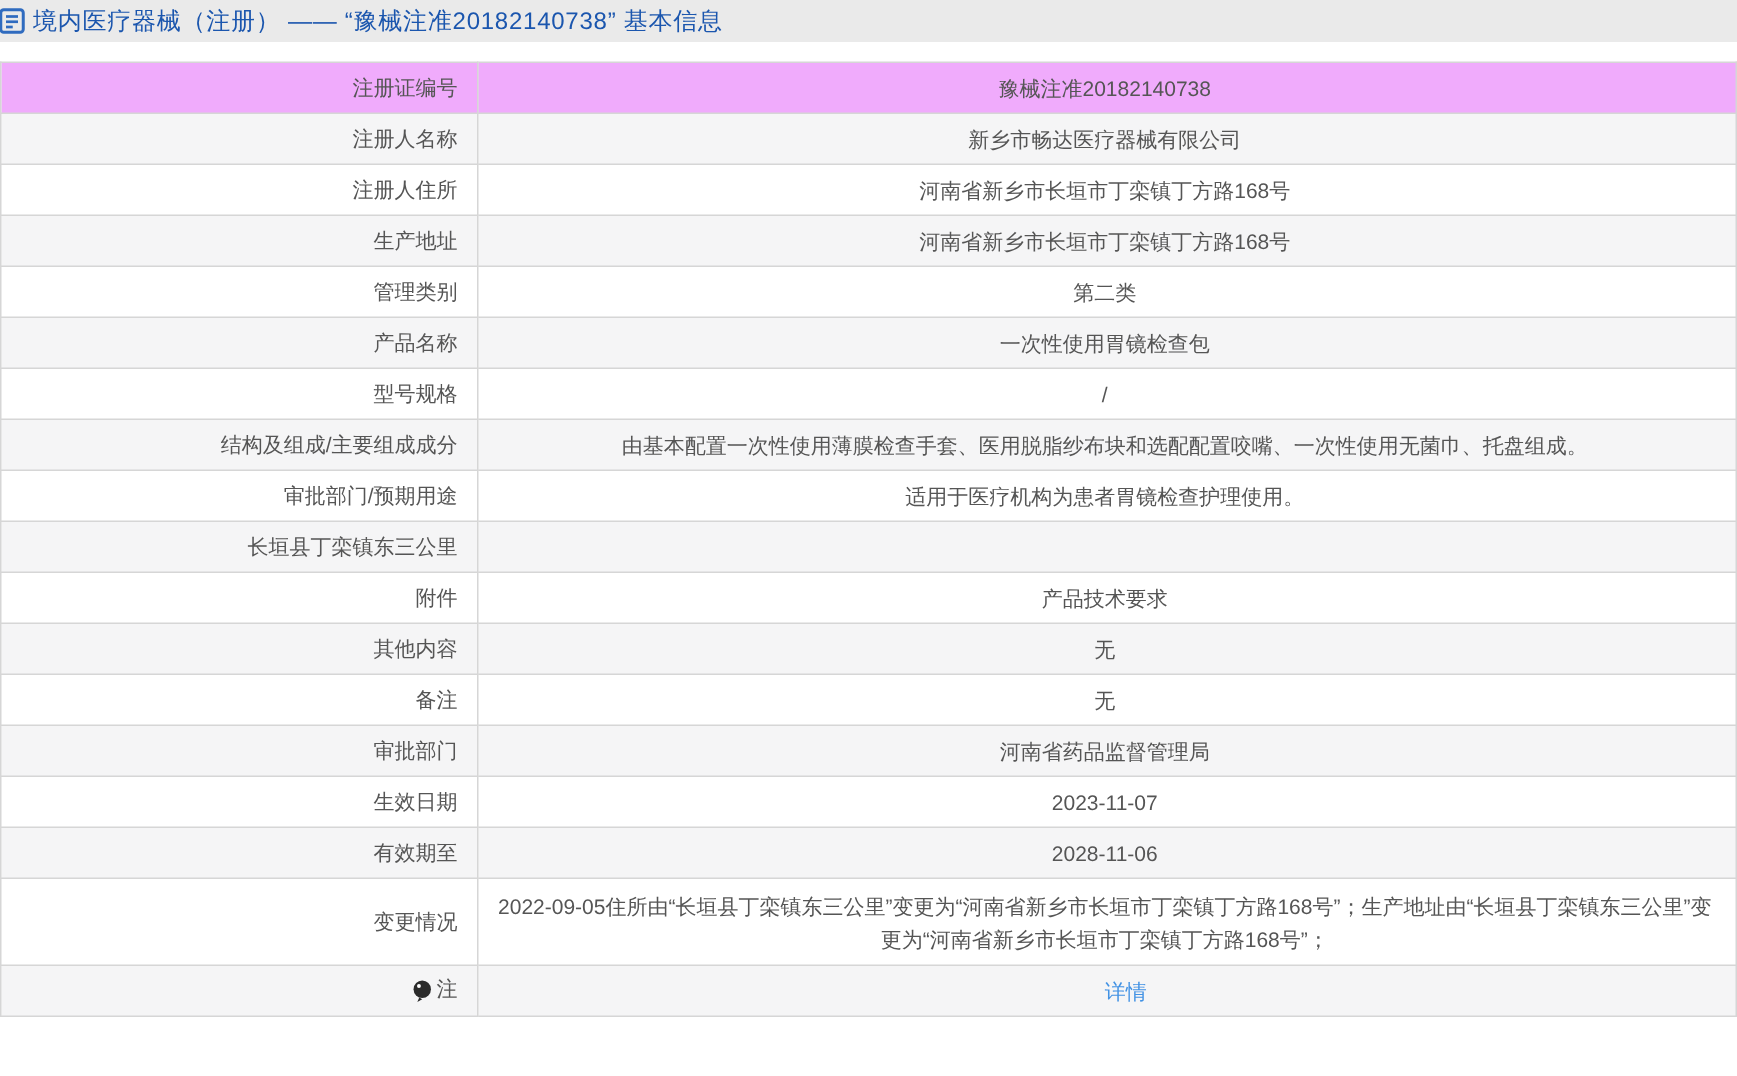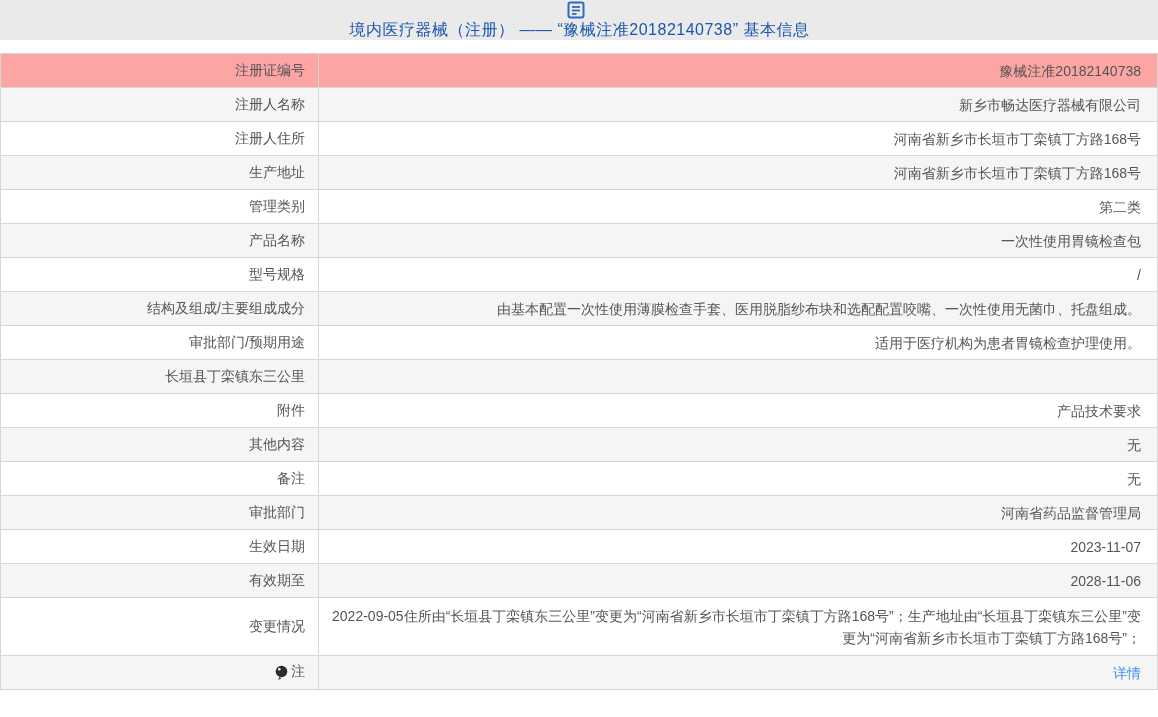--- a/index.html
+++ b/index.html
@@ -6,26 +6,25 @@
   html, body {
     width: 1158px; height: 717px;
     overflow: hidden;
     background: #fff;
     font-family: "Liberation Sans", "DejaVu Sans", sans-serif;
   }
   .page { width: 1158px; height: 717px; position: relative; }
 
   
   .header {
-    height: 40px;
+    height: 28px;
     background: #eaeaea;
     display: flex;
     align-items: center;
     padding-left: 1px;
-    flex-direction: column;
   }
   .doc-icon { display: inline-flex; align-items: center; margin-right: 4px; margin-left: -3px; }
   .page-title {
     color: #1b56ae;
     font-size: 16px;
     letter-spacing: 0.5px;
     white-space: nowrap;
   }
 
   
@@ -45,26 +44,26 @@
     vertical-align: middle;
   }
   table.info th {
     width: 318px;
     text-align: right;
     padding: 4px 13px 4px 6px;
     color: #555;
   }
   table.info td {
     padding: 4px 16px 4px 13px;
-    text-align: right;
+    text-align: center;
     line-height: 22px;
   }
   table.info tr:nth-child(even) { background: #f5f5f6; }
   table.info tr:nth-child(odd) { background: #ffffff; }
-  table.info tr:first-child { background: #fca5a5; }
+  table.info tr:first-child { background: #f0abfc; }
 
   .note-label { display: inline-flex; align-items: center; gap: 2px; }
   .balloon-icon { display: inline-flex; margin-right: 1px; position: relative; top: 1px; }
 
   a.detail-link {
     color: #4292e4;
     text-decoration: none;
     cursor: pointer;
     margin-left: 28px;
   }

